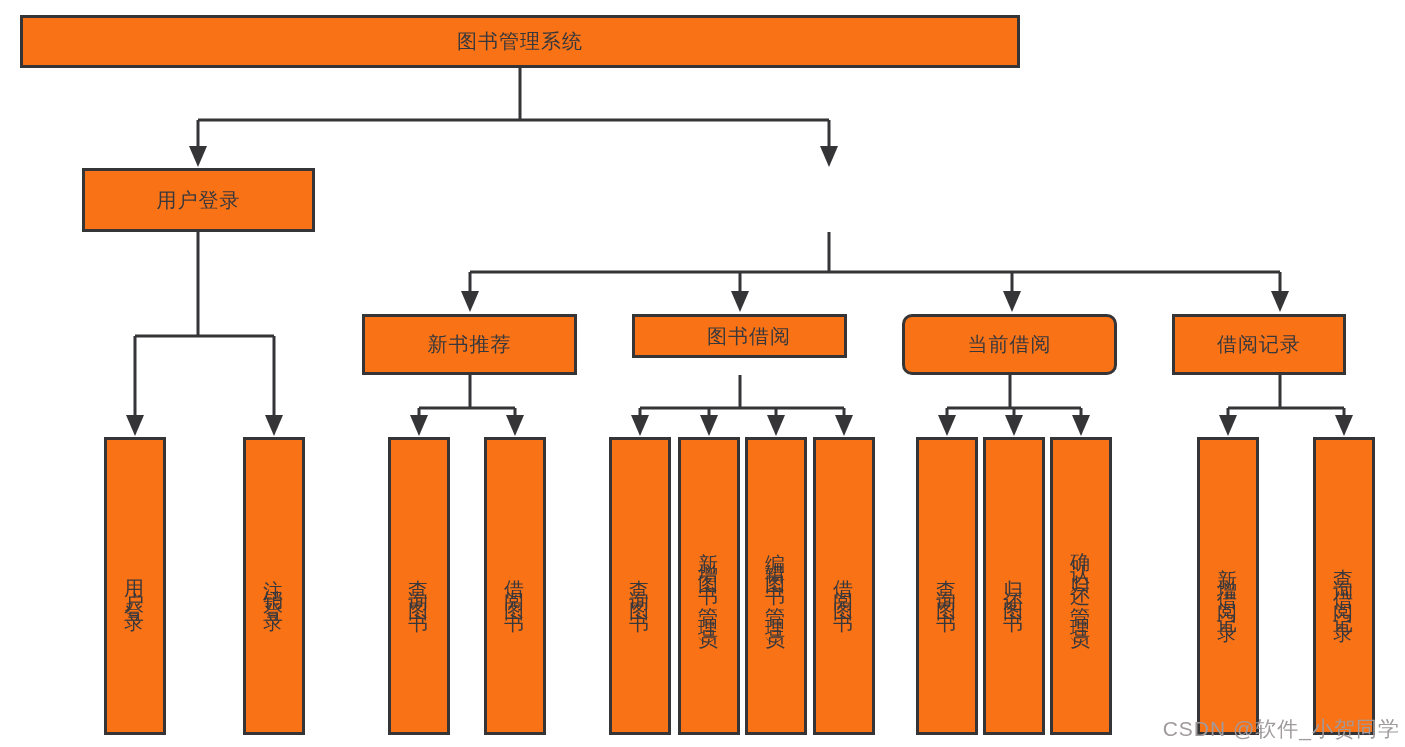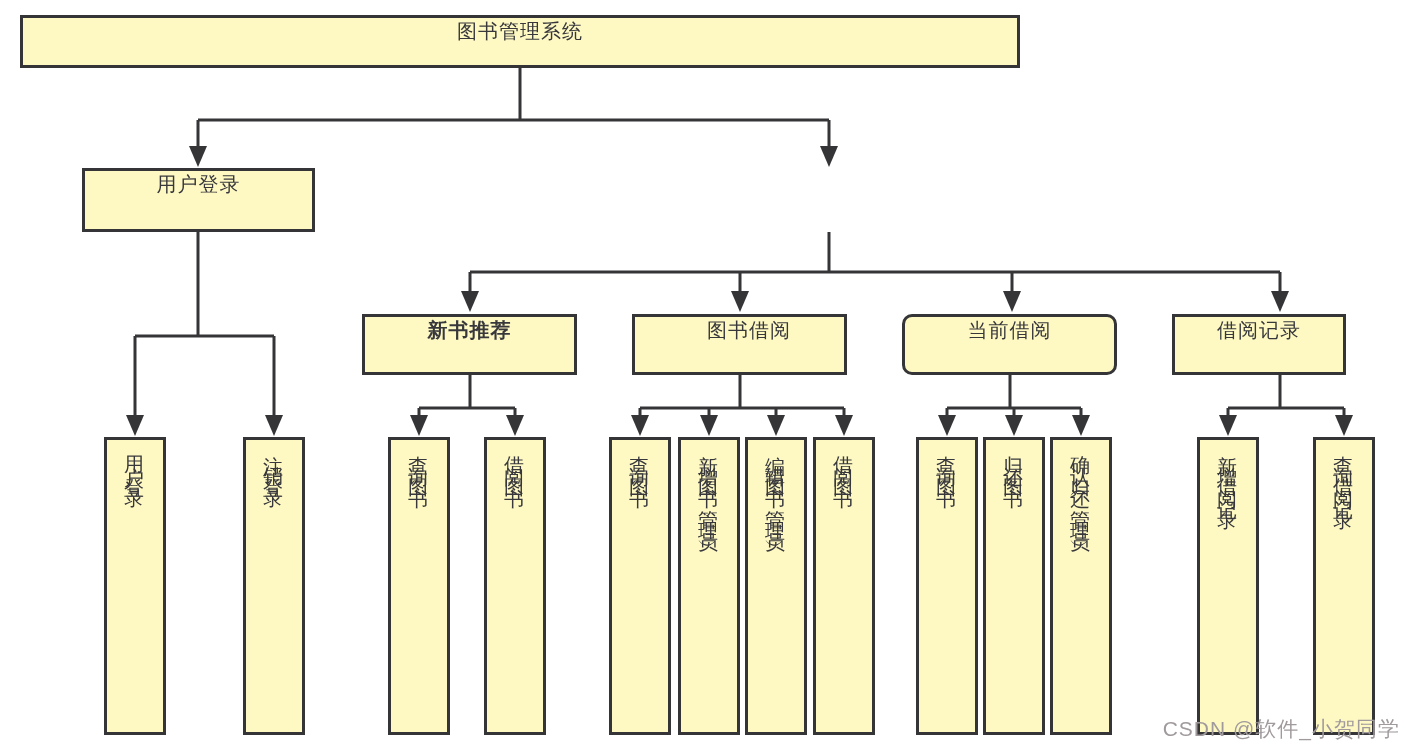--- a/index.html
+++ b/index.html
@@ -13,22 +13,22 @@
     width:1405px;height:747px;
     background:#fff;
     font-family:"Liberation Sans","DejaVu Sans",sans-serif;
     overflow:hidden;
   }
   #wires{position:absolute;left:0;top:0;}
   .hbox,.vbox{
     position:absolute;
     box-sizing:border-box;
     border:3px solid var(--line);
-    background:#fef9c3;
-    display:flex;align-items:flex-start;justify-content:center;
+    background:#f97316;
+    display:flex;align-items:center;justify-content:center;
     color:var(--text);
   }
   .hbox{font-size:20px;letter-spacing:1px;}
   .vbox{width:62px;height:298px;}
   .vbox span{
     writing-mode:vertical-rl;
     text-orientation:mixed;
     font-size:20px;
     letter-spacing:11px;
     color:var(--text);
@@ -89,24 +89,24 @@
   </svg>
 
   <div class="hbox" style="left:20px;top:15px;width:1000px;height:53px;">
     <span>图书管理系统</span>
   </div>
 
   <div class="hbox" style="left:82px;top:168px;width:233px;height:64px;">
     <span>用户登录</span>
   </div>
 
-  <div class="hbox" style="left:362px;top:314px;width:215px;height:61px;font-weight:bold;">
+  <div class="hbox" style="left:362px;top:314px;width:215px;height:61px;">
     <span>新书推荐</span>
   </div>
-  <div class="hbox" style="left:632px;top:314px;width:215px;height:61px;padding-left:19px;">
+  <div class="hbox" style="left:632px;top:314px;width:215px;height:44px;padding-left:19px;">
     <span>图书借阅</span>
   </div>
   <div class="hbox" style="left:902px;top:314px;width:215px;height:61px;border-radius:10px;">
     <span>当前借阅</span>
   </div>
   <div class="hbox" style="left:1172px;top:314px;width:174px;height:61px;">
     <span>借阅记录</span>
   </div>
 
   <div class="vbox" style="left:104px;top:437px;">

